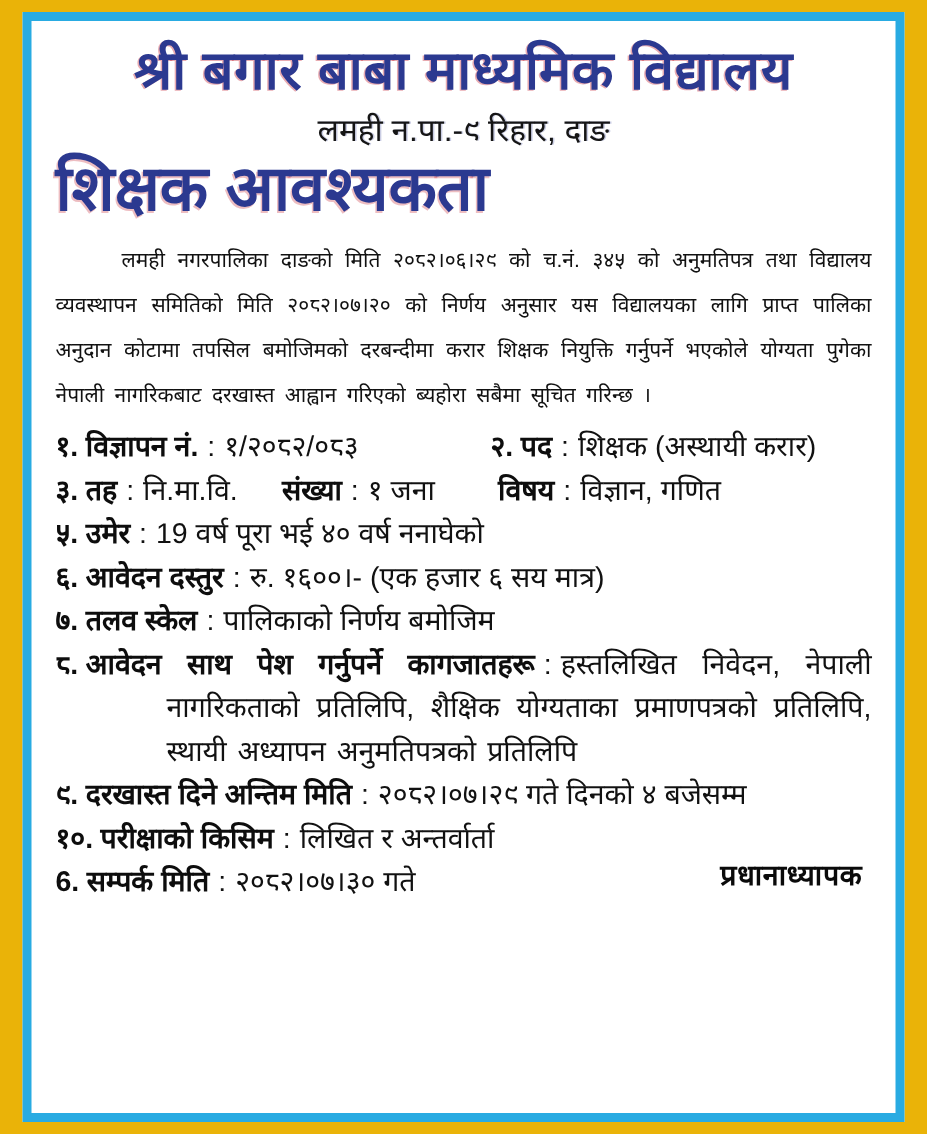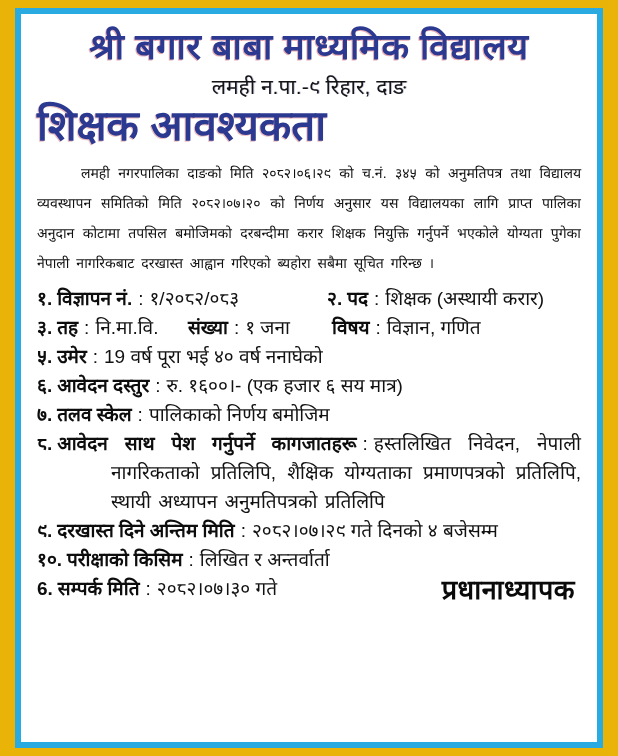--- a/index.html
+++ b/index.html
@@ -92,21 +92,21 @@
     line-height:29px;
     font-size:19px;
     padding-left:74px;
     text-indent:-74px;
     text-align:justify;
     word-spacing:2px;
   }
   
   .signature{
     text-align:right;
-    font-size:27px;
+    font-size:19px;
     font-weight:bold;
     color:#0a0a0a;
     margin-top:-33px;
     padding-right:6px;
     letter-spacing:0.5px;
   }
 </style>
 </head>
 <body>
 

